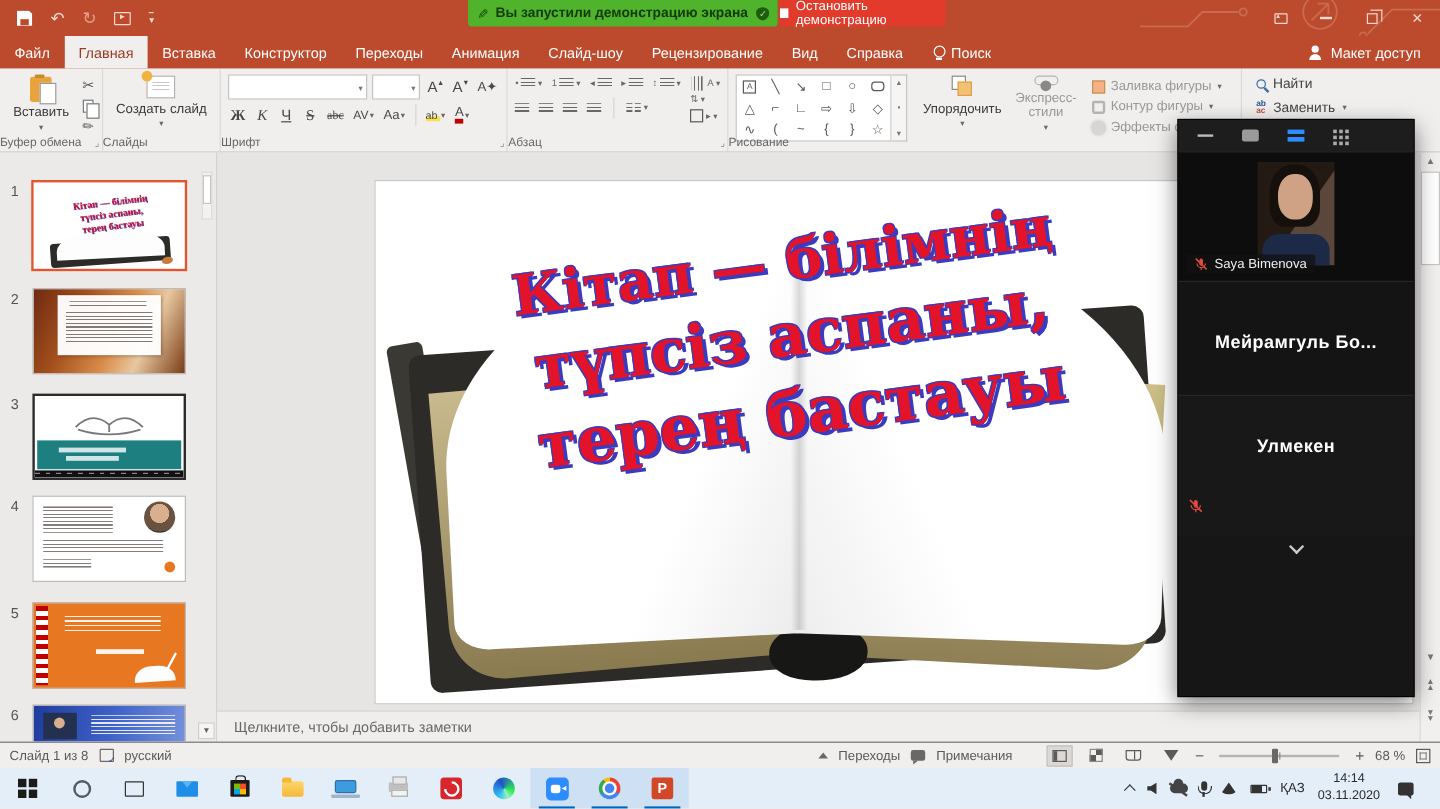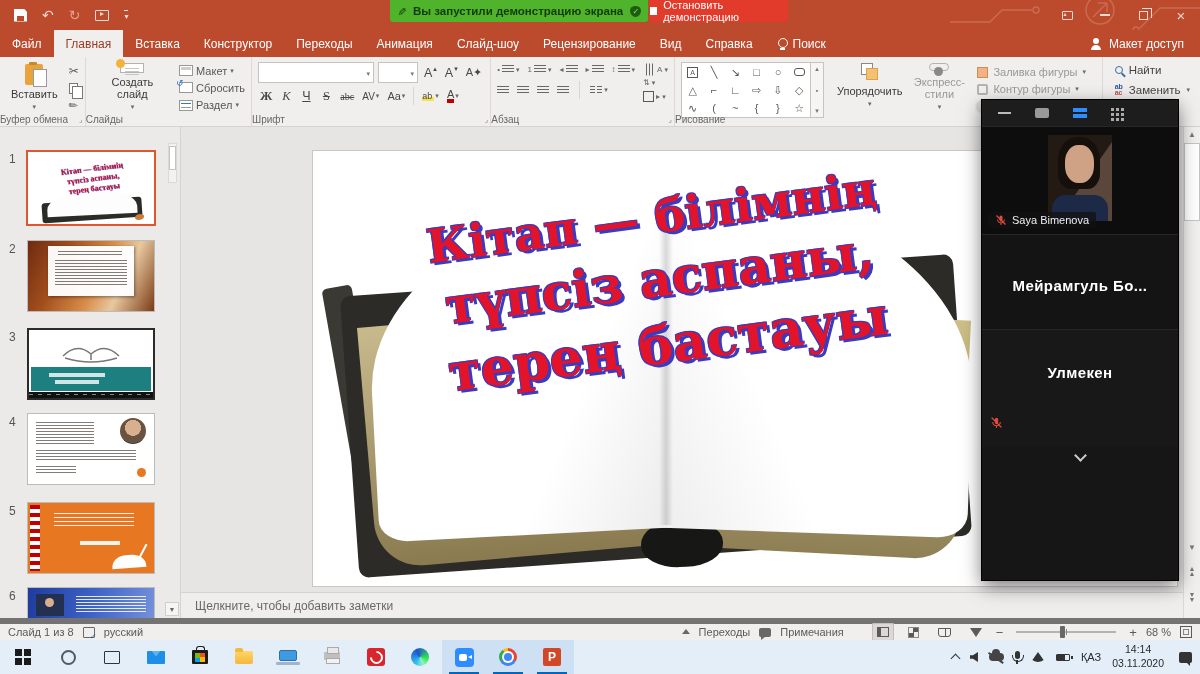--- a/index.html
+++ b/index.html
@@ -155,21 +155,21 @@
 .smiley .bk2{position:absolute;right:2px;bottom:8px;width:34px;height:7px;background:#1f6e46;border-radius:2px}
 .smiley .bk3{position:absolute;right:0;bottom:16px;width:35px;height:7px;background:#8a1f2a;border-radius:2px}
 .smiley .bk4{position:absolute;right:3px;bottom:24px;width:32px;height:6px;background:#b5741f;border-radius:2px}
 .smiley .face{position:absolute;left:0;bottom:5px;width:27px;height:27px;border-radius:50%;background:radial-gradient(circle at 35% 30%,#ffe98a,#f7c938 70%,#d9a818)}
 .smiley .face::before{content:"";position:absolute;left:6px;top:9px;width:4px;height:5px;background:#333;border-radius:50%;box-shadow:10px 0 #333}
 .smiley .face::after{content:"";position:absolute;left:7px;top:13px;width:13px;height:8px;border-bottom:2px solid #7a4a10;border-radius:50%}
 .smiley .rb{position:absolute;left:1px;bottom:0;width:13px;height:5px;background:#C21807;border-radius:1px}
 
 
 .notesbar{position:absolute;left:181px;top:592px;width:1002px;height:26px;background:#F0EEED;border-top:1px solid #D5D2CF;display:flex;align-items:center;padding-left:14px;font-size:12px;color:#6a6866;z-index:3}
-.status{position:absolute;left:0;top:618px;width:100%;height:22px;background:#F1EFEE;border-top:6px solid #737373;display:flex;align-items:center;font-size:11px;color:#5c5a58;padding:0 8px;gap:9px;z-index:5}
+.status{position:absolute;left:0;top:618px;width:100%;height:22px;background:#F1EFEE;border-top:1px solid #737373;display:flex;align-items:center;font-size:11px;color:#5c5a58;padding:0 8px;gap:9px;z-index:5}
 .spell{width:12px;height:11px;border:1px solid #6a6866;border-radius:1px;position:relative}
 .spell::after{content:"✓";position:absolute;right:-3px;bottom:-4px;font-size:8px;color:#2b579a}
 .sp{flex:1}
 .notetri{width:0;height:0;border-left:4px solid transparent;border-right:4px solid transparent;border-bottom:5px solid #6a6866;margin-bottom:1px}
 .bubble{width:12px;height:9px;background:#6a6866;border-radius:2px;position:relative}
 .bubble::after{content:"";position:absolute;left:2px;bottom:-3px;border-top:3px solid #6a6866;border-right:4px solid transparent}
 .vbtn{width:22px;height:18px;display:flex;align-items:center;justify-content:center;border-radius:1px}
 .vbtn.on{background:#DBD8D5;border:1px solid #C2C0BE}
 .vnorm{width:12px;height:10px;border:1px solid #5c5a58;position:relative}
 .vnorm::after{content:"";position:absolute;left:0;top:0;bottom:0;width:3px;background:#5c5a58}
@@ -218,21 +218,21 @@
 .ic-pdf{width:18px;height:18px;background:#D8262C;border-radius:3px;display:flex;align-items:center;justify-content:center}
 .ic-pdf::after{content:"";width:9px;height:9px;border:2px solid #fff;border-radius:50%;border-top-color:transparent;transform:rotate(-45deg)}
 .ic-edge{width:18px;height:18px;border-radius:50%;background:conic-gradient(from 210deg,#35C1F1,#2052CB 35%,#30E852 70%,#98F0C0 85%,#35C1F1)}
 .ic-zoom{width:19px;height:19px;border-radius:4px;background:#2D8CFF;position:relative}
 .ic-zoom::before{content:"";position:absolute;left:4px;top:6px;width:8px;height:7px;background:#fff;border-radius:2px}
 .ic-zoom::after{content:"";position:absolute;right:2px;top:7px;border-right:4px solid #fff;border-top:2.5px solid transparent;border-bottom:2.5px solid transparent}
 .ic-chrome{width:18px;height:18px;border-radius:50%;background:conic-gradient(#EA4335 0 33%,#4285F4 33% 66%,#34A853 66% 90%,#FBBC05 90%);position:relative}
 .ic-chrome::after{content:"";position:absolute;inset:5px;background:#4285F4;border-radius:50%;box-shadow:0 0 0 2px #fff}
 .ic-ppt{width:18px;height:18px;background:#D24726;border-radius:2px;color:#fff;font-weight:bold;font-size:12px;display:flex;align-items:center;justify-content:center}
 .ic-ppt::after{content:"P"}
-.tray{margin-left:auto;display:flex;align-items:center;gap:11px;padding-right:8px;font-size:11px;color:#2b2b2b}
+.tray{margin-left:auto;display:flex;align-items:center;gap:11px;padding-right:22px;font-size:11px;color:#2b2b2b}
 .tr-ch{width:7px;height:7px;border-left:1.5px solid #333;border-top:1.5px solid #333;transform:rotate(45deg);margin-top:3px}
 .tr-spk{width:8px;height:10px;background:#333;clip-path:polygon(0 32%,38% 32%,100% 0,100% 100%,38% 68%,0 68%)}
 .slashed{position:relative}
 .slashed::after{content:"";position:absolute;left:-2px;top:45%;width:120%;height:1.5px;background:#444;transform:rotate(35deg)}
 .tr-cloud{width:15px;height:8px;background:#444;border-radius:8px;position:relative}
 .tr-cloud::before{content:"";position:absolute;left:3px;top:-4px;width:8px;height:8px;background:#444;border-radius:50%}
 .tr-mic{width:5px;height:8px;background:#333;border-radius:3px;position:relative;margin-bottom:4px}
 .tr-mic::after{content:"";position:absolute;left:-3px;top:4px;width:10px;height:6px;border:1.5px solid #333;border-top:none;border-radius:0 0 6px 6px}
 .tr-mic::before{content:"";position:absolute;left:1.5px;bottom:-5px;width:2px;height:4px;background:#333}
 .tr-wifi{width:0;height:0;border-left:7px solid transparent;border-right:7px solid transparent;border-bottom:10px solid #333;border-radius:50%}
@@ -360,36 +360,20 @@
       </div>
       <span class="rlabel">Буфер обмена</span>
       <span class="launcher">⌟</span>
     </div>
 
     <div class="rgroup">
       <div class="bigbtn">
         <span class="ic-newslide"></span>
         <span>Создать слайд</span>
           <span class="caret">▾</span>
-      </div>
-      <div class="smcol" style="font-size:11px">
-        <span class="smb">
-            <span class="mini lay"></span>
-            <span>Макет</span>
-            <span class="caret">▾</span>
-          </span>
-        <span class="smb">
-            <span class="mini res"></span>
-            <span>Сбросить</span>
-          </span>
-        <span class="smb">
-            <span class="mini sec"></span>
-            <span>Раздел</span>
-            <span class="caret">▾</span>
-          </span>
       </div>
       <span class="rlabel">Слайды</span>
     </div>
 
     <div class="rgroup">
       <div class="fontcol">
         <div class="frow">
           <span class="dd ddA">
               <span class="dc">▾</span>
             </span>

